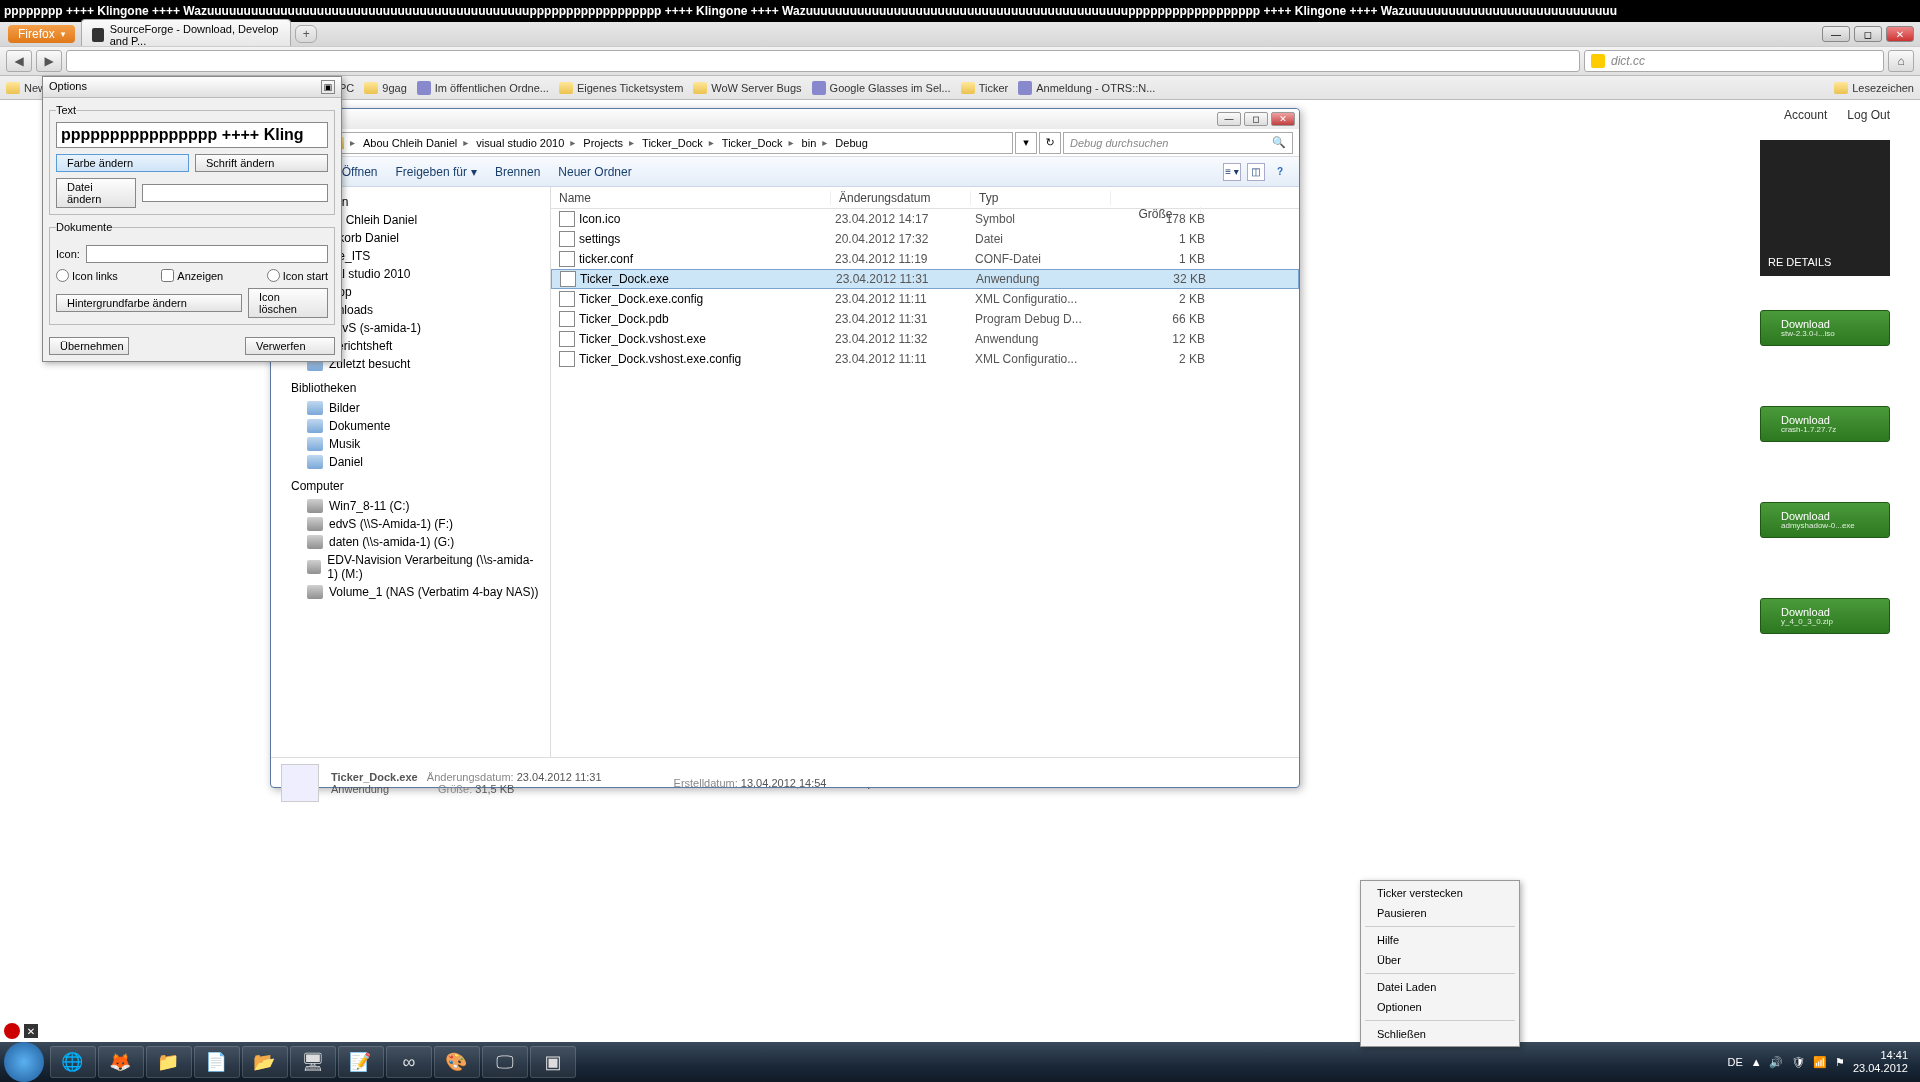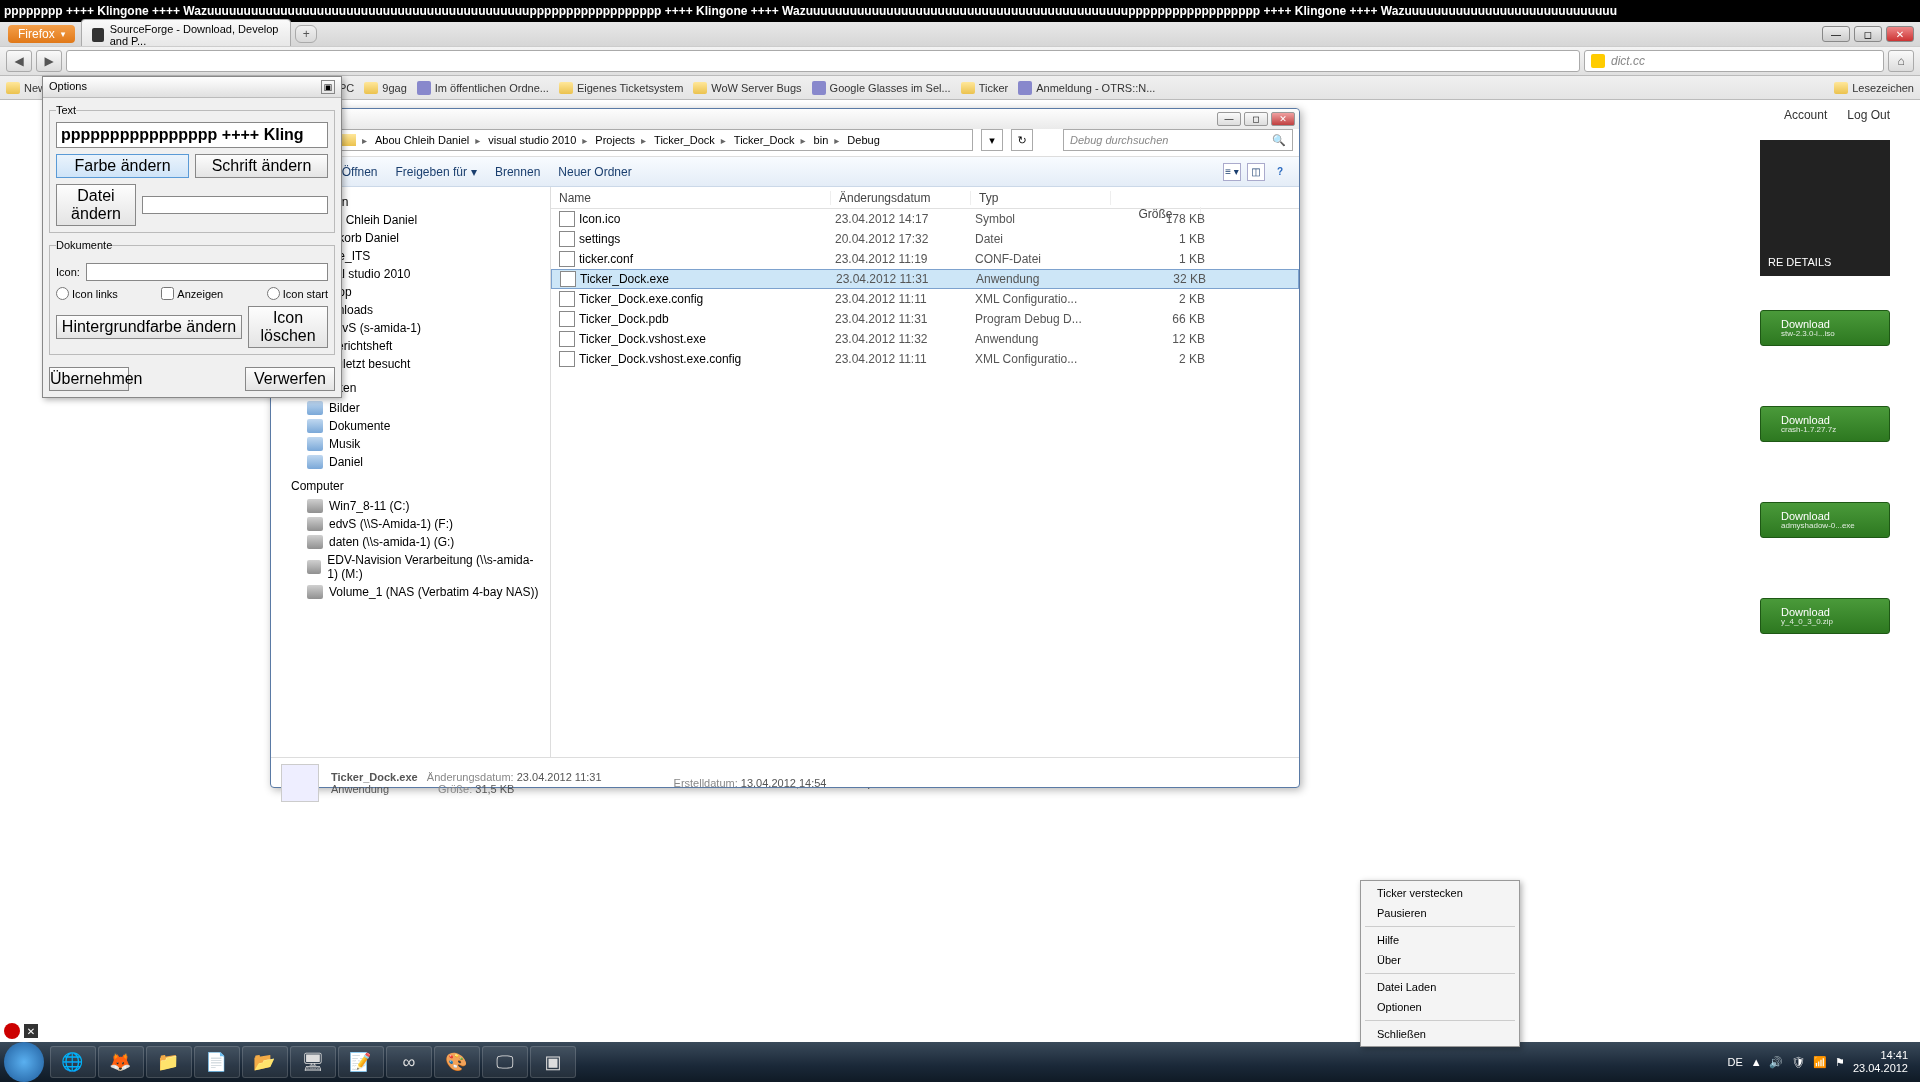--- a/index.html
+++ b/index.html
@@ -61,40 +61,40 @@
 .app-dl { width: 140px; }
 
 
 .options { position: absolute; left: 42px; top: 76px; width: 300px; background: #f0f0f0; border: 1px solid #888; font-size: 11px; z-index: 50; box-shadow: 2px 2px 6px rgba(0,0,0,.3); }
 .options-title { background: linear-gradient(#fff,#e0e0e0); padding: 3px 6px; border-bottom: 1px solid #bbb; display: flex; justify-content: space-between; }
 .options-title .x { width: 14px; height: 14px; border: 1px solid #888; text-align: center; line-height: 12px; font-size: 9px; }
 .fieldset { border: 1px solid #bbb; margin: 6px; padding: 6px; }
 .fieldset legend { font-size: 11px; }
 .big-input { width: 100%; height: 26px; border: 1px solid #888; font-size: 16px; font-weight: bold; padding: 0 4px; background: #fff; }
 .opt-row { display: flex; gap: 6px; margin-top: 6px; align-items: center; }
-.opt-btn { background: linear-gradient(#fdfdfd,#e4e4e4); border: 1px solid #888; padding: 2px 0; font-size: 16px; flex: 1; text-align: center; }
+.opt-btn { background: linear-gradient(#fdfdfd,#e4e4e4); border: 1px solid #888; padding: 2px 10px; font-size: 11px; flex: 1; text-align: left; }
 .opt-input { flex: 1; height: 18px; border: 1px solid #888; background: #fff; }
 .radio { display: flex; align-items: center; gap: 3px; font-size: 11px; }
 .radio input { margin: 0; }
 .bottom-row { display: flex; justify-content: space-between; padding: 6px; }
 
 
 .explorer { position: absolute; left: 270px; top: 108px; width: 1030px; height: 680px; background: #fff; border: 1px solid #5a7aa5; box-shadow: 2px 2px 8px rgba(0,0,0,.3); z-index: 40; border-radius: 4px; }
 .exp-title { height: 20px; background: linear-gradient(#fdfdfd,#eaeaea); display: flex; justify-content: flex-end; padding-right: 4px; align-items: center; gap: 3px; border-radius: 4px 4px 0 0; }
 .exp-title div { width: 24px; height: 14px; border: 1px solid #999; background: linear-gradient(#fafafa,#ddd); font-size: 9px; display: flex; align-items: center; justify-content: center; border-radius: 2px; }
 .exp-title .ex-close { background: linear-gradient(#f0a0a0,#c04040); color: #fff; }
-.exp-addr { height: 28px; display: flex; padding: 0 6px; gap: 8px; border-bottom: 1px solid #ddd; }
+.exp-addr { height: 28px; display: flex; align-items: center; padding: 8px 6px; gap: 2px; border-bottom: 1px solid #ddd; }
 .exp-nav { width: 22px; height: 22px; background: linear-gradient(#7ab5e8,#3a7bc0); border-radius: 50%; display: flex; align-items: center; justify-content: center; color: #fff; font-size: 11px; }
 .exp-nav.disabled { opacity: .4; }
 .crumb-box { flex: 1; height: 22px; border: 1px solid #aaa; background: #fff; display: flex; align-items: center; font-size: 11px; overflow: hidden; }
 .crumb { padding: 0 4px; display: flex; align-items: center; gap: 3px; }
 .crumb::after { content: "▸"; color: #666; margin-left: 3px; font-size: 10px; }
 .crumb:last-child::after { content: ""; }
 .refr { width: 22px; height: 22px; border: 1px solid #aaa; display: flex; align-items: center; justify-content: center; font-size: 11px; background: #fff; }
-.exp-search { width: 230px; height: 22px; border: 1px solid #aaa; background: #fff; font-size: 11px; color: #888; padding: 0 6px; display: flex; align-items: center; justify-content: space-between; margin-left: 22px; }
+.exp-search { width: 230px; height: 22px; border: 1px solid #aaa; background: #fff; font-size: 11px; color: #888; padding: 0 6px; display: flex; align-items: center; justify-content: space-between; }
 .exp-toolbar { height: 30px; background: linear-gradient(#f8fbff,#e4edf7); display: flex; align-items: center; padding: 0 10px; gap: 18px; font-size: 12px; color: #1a3e6e; border-bottom: 1px solid #cbd8e8; }
 .exp-toolbar .tbtn { display: flex; align-items: center; gap: 4px; }
 .exp-toolbar .tright { margin-left: auto; display: flex; gap: 6px; }
 .exp-toolbar .ticon { width: 18px; height: 18px; border: 1px solid #aac; background: #fff; font-size: 10px; display:flex;align-items:center;justify-content:center;}
 .exp-body { display: flex; height: 570px; }
 .exp-tree { width: 280px; border-right: 1px solid #ddd; overflow-y: auto; font-size: 12px; padding: 6px 0; position: relative; }
 .exp-tree::-webkit-scrollbar { width: 16px; }
 .exp-tree::-webkit-scrollbar-thumb { background: #c0c0c0; border: 1px solid #999; }
 .tree-item { display: flex; align-items: center; gap: 6px; padding: 2px 6px 2px 20px; }
 .tree-item.l2 { padding-left: 36px; }

